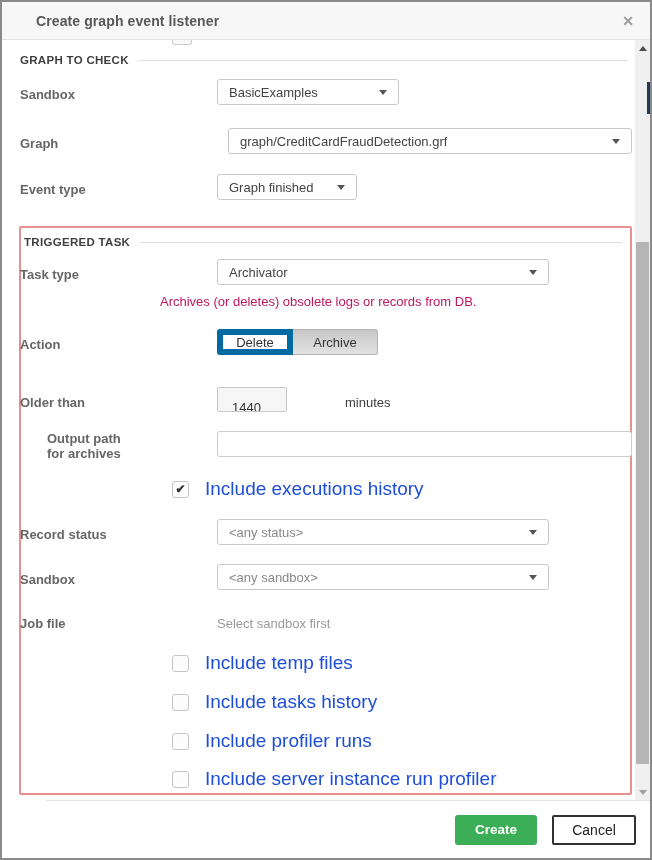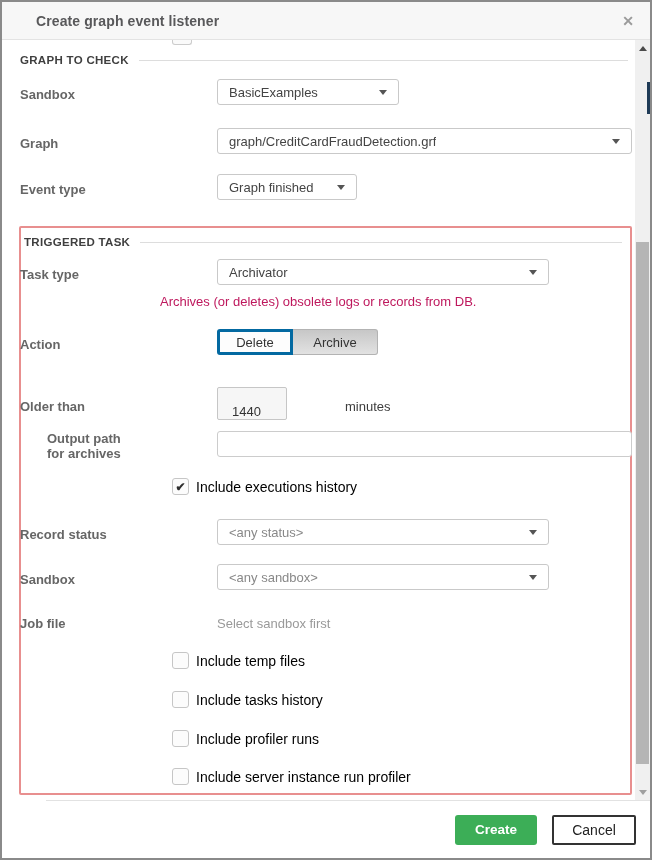--- a/index.html
+++ b/index.html
@@ -26,45 +26,45 @@
   .section-line { flex:1 1 auto; border-top:1px solid #ddd; margin-left:10px; }
   .row { position:absolute; left:18px; width:612px; display:flex; align-items:center; z-index:2;gap:45px; }
   .label { width:152px; flex:0 0 152px; padding-top:5px; font-size:13px; font-weight:bold; color:#666; line-height:15px; }
   .label.wrap { padding-right:46px;padding-left:27px; }
   .select {
     height:26px; border:1px solid #c9c9c9; border-radius:3px; background:#fff;
     display:flex; align-items:center; padding:0 11px; font-size:13px; color:#444; cursor:pointer;
   }
   .select-value { white-space:nowrap; overflow:hidden; }
   .select .caret { margin-left:auto; width:0; height:0; border-left:4px solid transparent; border-right:4px solid transparent; border-top:5px solid #555; }
-  .w182{width:182px;} .w412{width:452px;} .w140{width:140px;} .w332{width:332px;}
+  .w182{width:182px;} .w412{width:452px;margin-left:11px;} .w140{width:140px;} .w332{width:332px;}
   .help { position:absolute; left:158px; font-size:13px; color:#be185d; z-index:2; }
   .btn-group { display:inline-flex; }
   .toggle-btn {
     height:26px; padding:0 0; display:flex; align-items:center; justify-content:center;
     font-size:13px; color:#333; cursor:pointer;
   }
-  .toggle-btn.first { width:76px; background:#fdfdfd; border:3px solid #0369a1; border-radius:3px 0 0 3px; }
+  .toggle-btn.first { width:76px; background:#fdfdfd; border:6px solid #0369a1; border-radius:3px 0 0 3px; }
   .toggle-btn.active { width:85px; background:linear-gradient(180deg,#c7c7c7,#e2e2e2); border:1px solid #b3b3b3; border-left:none; border-radius:0 3px 3px 0; }
   .input-small {
-    width:70px; height:33px; border:1px solid #c6c6c6; border-radius:2px; background:#f6f6f6;
+    width:70px; height:25px; border:1px solid #c6c6c6; border-radius:2px; background:#f6f6f6;
     font-family:"Liberation Sans", sans-serif; font-size:13px; color:#333; padding:16px 0 0 14px;
   }
   .unit { font-size:13px; color:#3d3d3d; padding:5px 0 0 13px; }
   .input-wide {
     width:434px; height:26px; border:1px solid #ccc; border-radius:3px; background:#fff;
     font-family:"Liberation Sans", sans-serif; font-size:13px; color:#333; padding:0 10px;
   }
   .cb-row { position:absolute; left:170px; display:flex; align-items:center; z-index:2; }
   .checkbox {
     width:17px; height:17px; border:1px solid #c6c6c6; border-radius:3px; background:#fcfcfc;
     display:flex; align-items:center; justify-content:center; cursor:pointer; flex:0 0 17px;
   }
   .checkbox.checked::after { content:"\2714"; font-size:12px; font-weight:bold; color:#2e2e2e; line-height:1; }
-  .cb-label { margin-left:7px; font-size:14px; color:#000000; }
+  .cb-label { margin-left:16px; font-size:19px; color:#1d4ed8; }
   .muted-value { color:#888; }
   .red-box { position:absolute; left:17px; top:186px; width:613px; height:569px; border:2px solid #e88f8f; border-radius:2px; z-index:1; }
   
   .scrollbar { position:absolute; right:0; top:0; width:15px; height:760px; background:#f0f0f0; z-index:3; }
   .sb-btn { position:absolute; left:0; width:15px; height:16px; display:flex; align-items:center; justify-content:center; cursor:pointer; }
   .sb-up { top:0; }
   .sb-down { bottom:0; }
   .tri-up { width:0; height:0; border-left:4px solid transparent; border-right:4px solid transparent; border-bottom:5px solid #4a4a4a; }
   .tri-down { width:0; height:0; border-left:4px solid transparent; border-right:4px solid transparent; border-top:5px solid #9f9f9f; }
   .sb-thumb { position:absolute; left:1px; top:202px; width:13px; height:522px; background:#b5b5b5; cursor:grab; }

